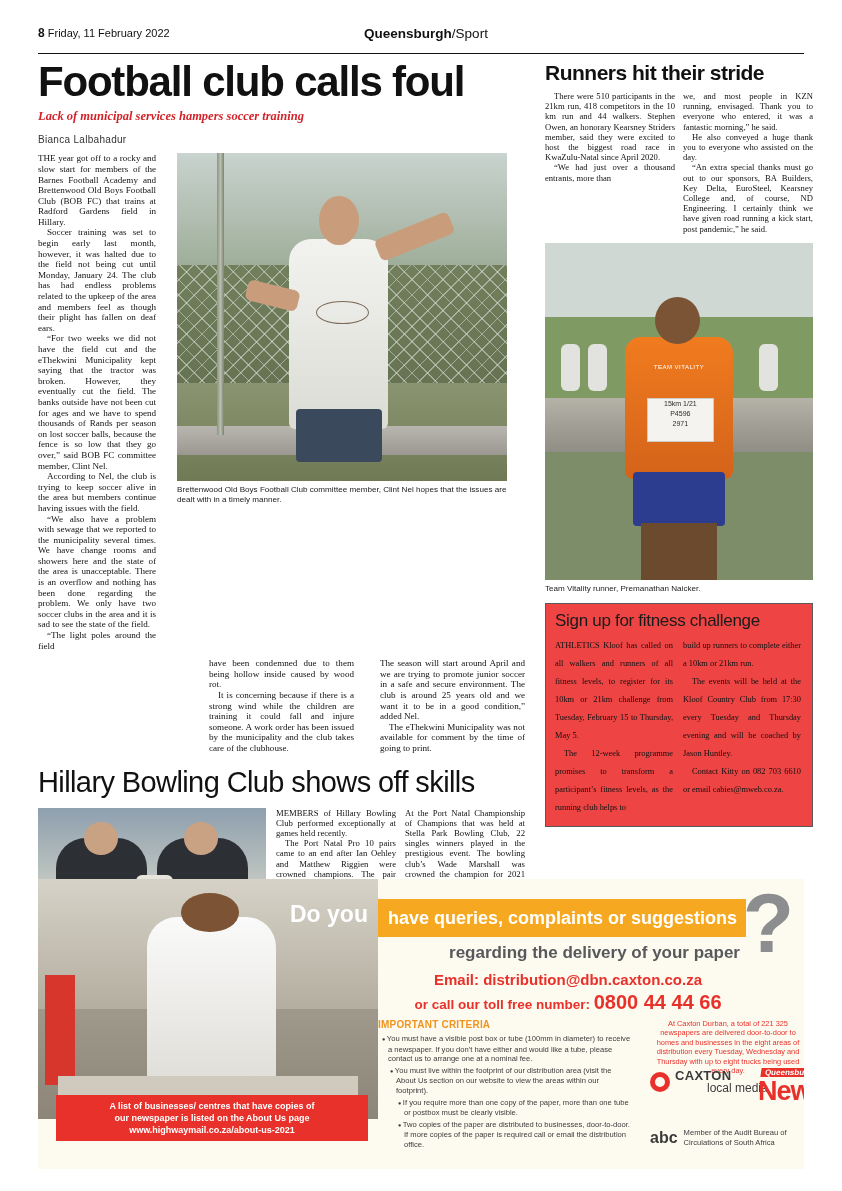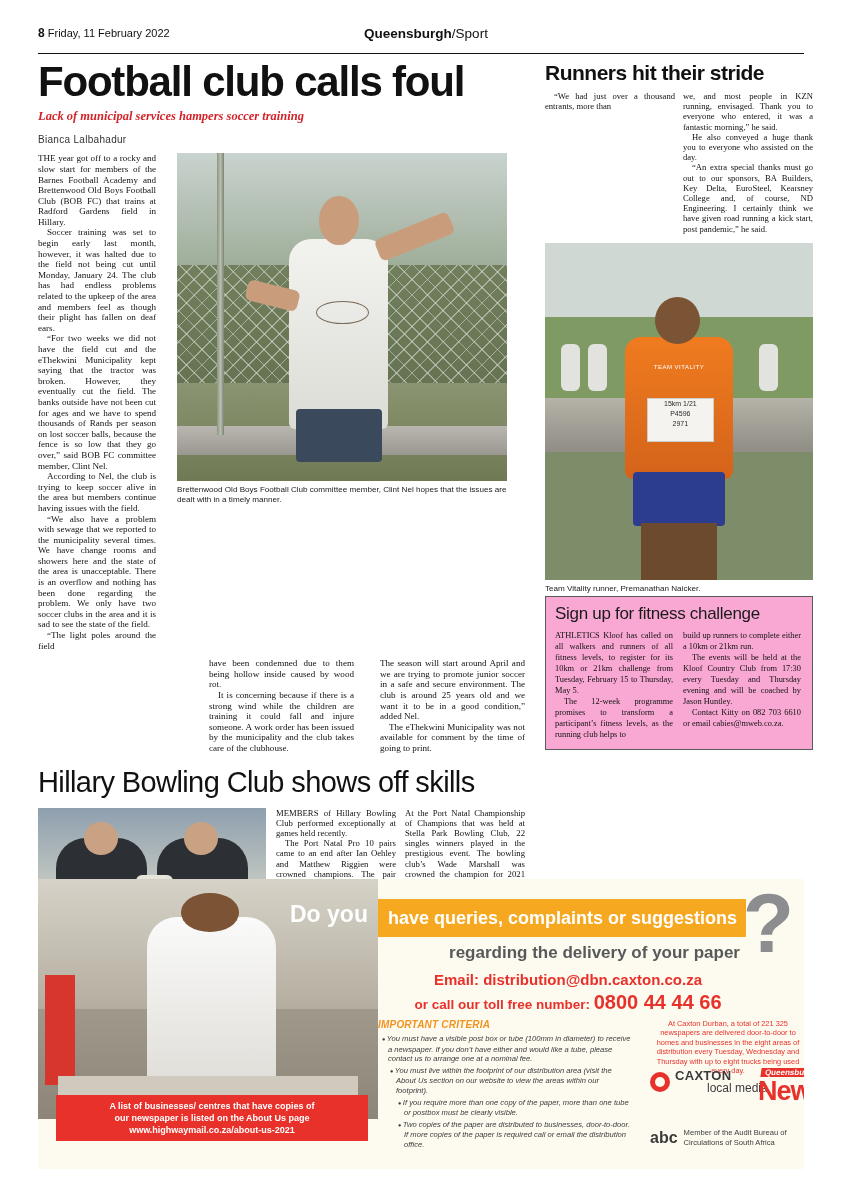--- a/index.html
+++ b/index.html
@@ -121,25 +121,25 @@
     background:#2c3d8f; border-radius:4px; }
   .rn-legs { position:absolute; left:36%; top:83%; width:28%; height:17%;
     background:#6b4a2e; }
   .rn-small { position:absolute; width:7%; height:14%; top:30%;
     background:#e2e2df; border-radius:6px; }
   .rn-team { position:absolute; left:34%; top:36%; width:32%; height:6%;
     color:#fff; font-family:"Liberation Sans", sans-serif; font-size:6px;
     text-align:center; letter-spacing:0.5px; }
 
   
-  .fit-box { border:1.2px solid #5a5a5a; background:#f9a8d4; margin-top:2px; padding:7px 9px 9px 9px; }
+  .fit-box { border:1.2px solid #5a5a5a; background:#ef4444; margin-top:9px; padding:7px 9px 9px 9px; }
   .fit-box h3 { font-family:"Liberation Sans", sans-serif; font-weight:normal;
     font-size:17px; margin:0 0 6px 0; letter-spacing:-0.3px; color:#1a1a1a; }
   .fit-cols { display:flex; gap:10px; }
-  .fit-cols .col { width:118px; font-size:8.4px; line-height:11px; }
+  .fit-cols .col { width:118px; font-size:8.4px; line-height:18px; }
 
   
   .bowl { margin-top:12px; }
   h2.bowl-head {
     font-family:"Liberation Sans", sans-serif; font-weight:normal;
     font-size:29px; margin:0 0 9px 0; letter-spacing:-0.6px;
   }
   .bowl-wrap { display:flex; gap:9px; }
   .ph-bowl { width:228px; height:140px; position:relative; overflow:hidden; }
   .bw-bg { position:absolute; inset:0; background:linear-gradient(#8e9fae,#c3c8c2 55%, #a9a79c); }
@@ -175,21 +175,21 @@
   .ad-line2 { position:absolute; left:340px; top:64px; right:64px; text-align:right;
     font-family:"Liberation Sans", sans-serif; font-weight:bold; font-size:17px; color:#58595b; }
   .ad-email { position:absolute; left:340px; top:92px; right:46px; text-align:center;
     font-family:"Liberation Sans", sans-serif; font-weight:bold; font-size:15px; color:#e8312a; }
   .ad-phone { position:absolute; left:340px; top:112px; right:46px; text-align:center;
     font-family:"Liberation Sans", sans-serif; font-weight:bold; font-size:13.5px; color:#e8312a; }
   .ad-phone b { font-size:20px; }
   .qmark { position:absolute; right:10px; top:2px; font-family:"Liberation Sans", sans-serif;
     font-weight:bold; font-size:84px; color:#8b8d8f; line-height:1; }
 
-  .ad-criteria { position:absolute; left:340px; top:140px; width:255px;font-style:italic; }
+  .ad-criteria { position:absolute; left:340px; top:140px; width:255px; }
   .ad-criteria h4 { margin:0 0 4px 0; font-family:"Liberation Sans", sans-serif;
     font-size:10px; color:#f0941f; font-weight:bold; letter-spacing:0.2px; }
   .ad-criteria li { font-family:"Liberation Sans", sans-serif; font-size:7.6px;
     line-height:9.6px; color:#3b3b3b; margin-bottom:2px; list-style:none; text-indent:-6px; padding-left:6px;}
   .ad-criteria li::before { content:"\25CF  "; font-size:5.5px; }
   .ad-criteria ul { margin:0; padding:0 0 0 4px; }
   .ad-criteria ul ul { padding-left:8px; }
 
   .ad-note { position:absolute; left:615px; top:140px; width:150px;
     font-family:"Liberation Sans", sans-serif; font-size:7.4px; line-height:9.4px;
@@ -314,20 +314,21 @@
       </div>
 
     </div>
 
     <div class="vdiv"></div>
 
     <div class="right-zone">
       <h2 class="sub-headline">Runners hit their stride</h2>
       <div class="rn-cols">
         <div class="col">
+          <p>There were 510 participants in the 21km run, 418 competitors in the 10 km run and 44 walkers. Stephen Owen, an honorary Kearsney Striders member, said they were excited to host the biggest road race in KwaZulu-Natal since April 2020.</p>
           <p>“We had just over a thousand entrants, more than</p>
         </div>
         <div class="col">
           <p class="first">we, and most people in KZN running, envisaged. Thank you to everyone who entered, it was a fantastic morning,” he said.</p>
           <p>He also conveyed a huge thank you to everyone who assisted on the day.</p>
           <p>“An extra special thanks must go out to our sponsors, BA Builders, Key Delta, EuroSteel, Kearsney College and, of course, ND Engineering. I certainly think we have given road running a kick start, post pandemic,” he said.</p>
         </div>
       </div>
 
       <div class="photo ph-runner">

